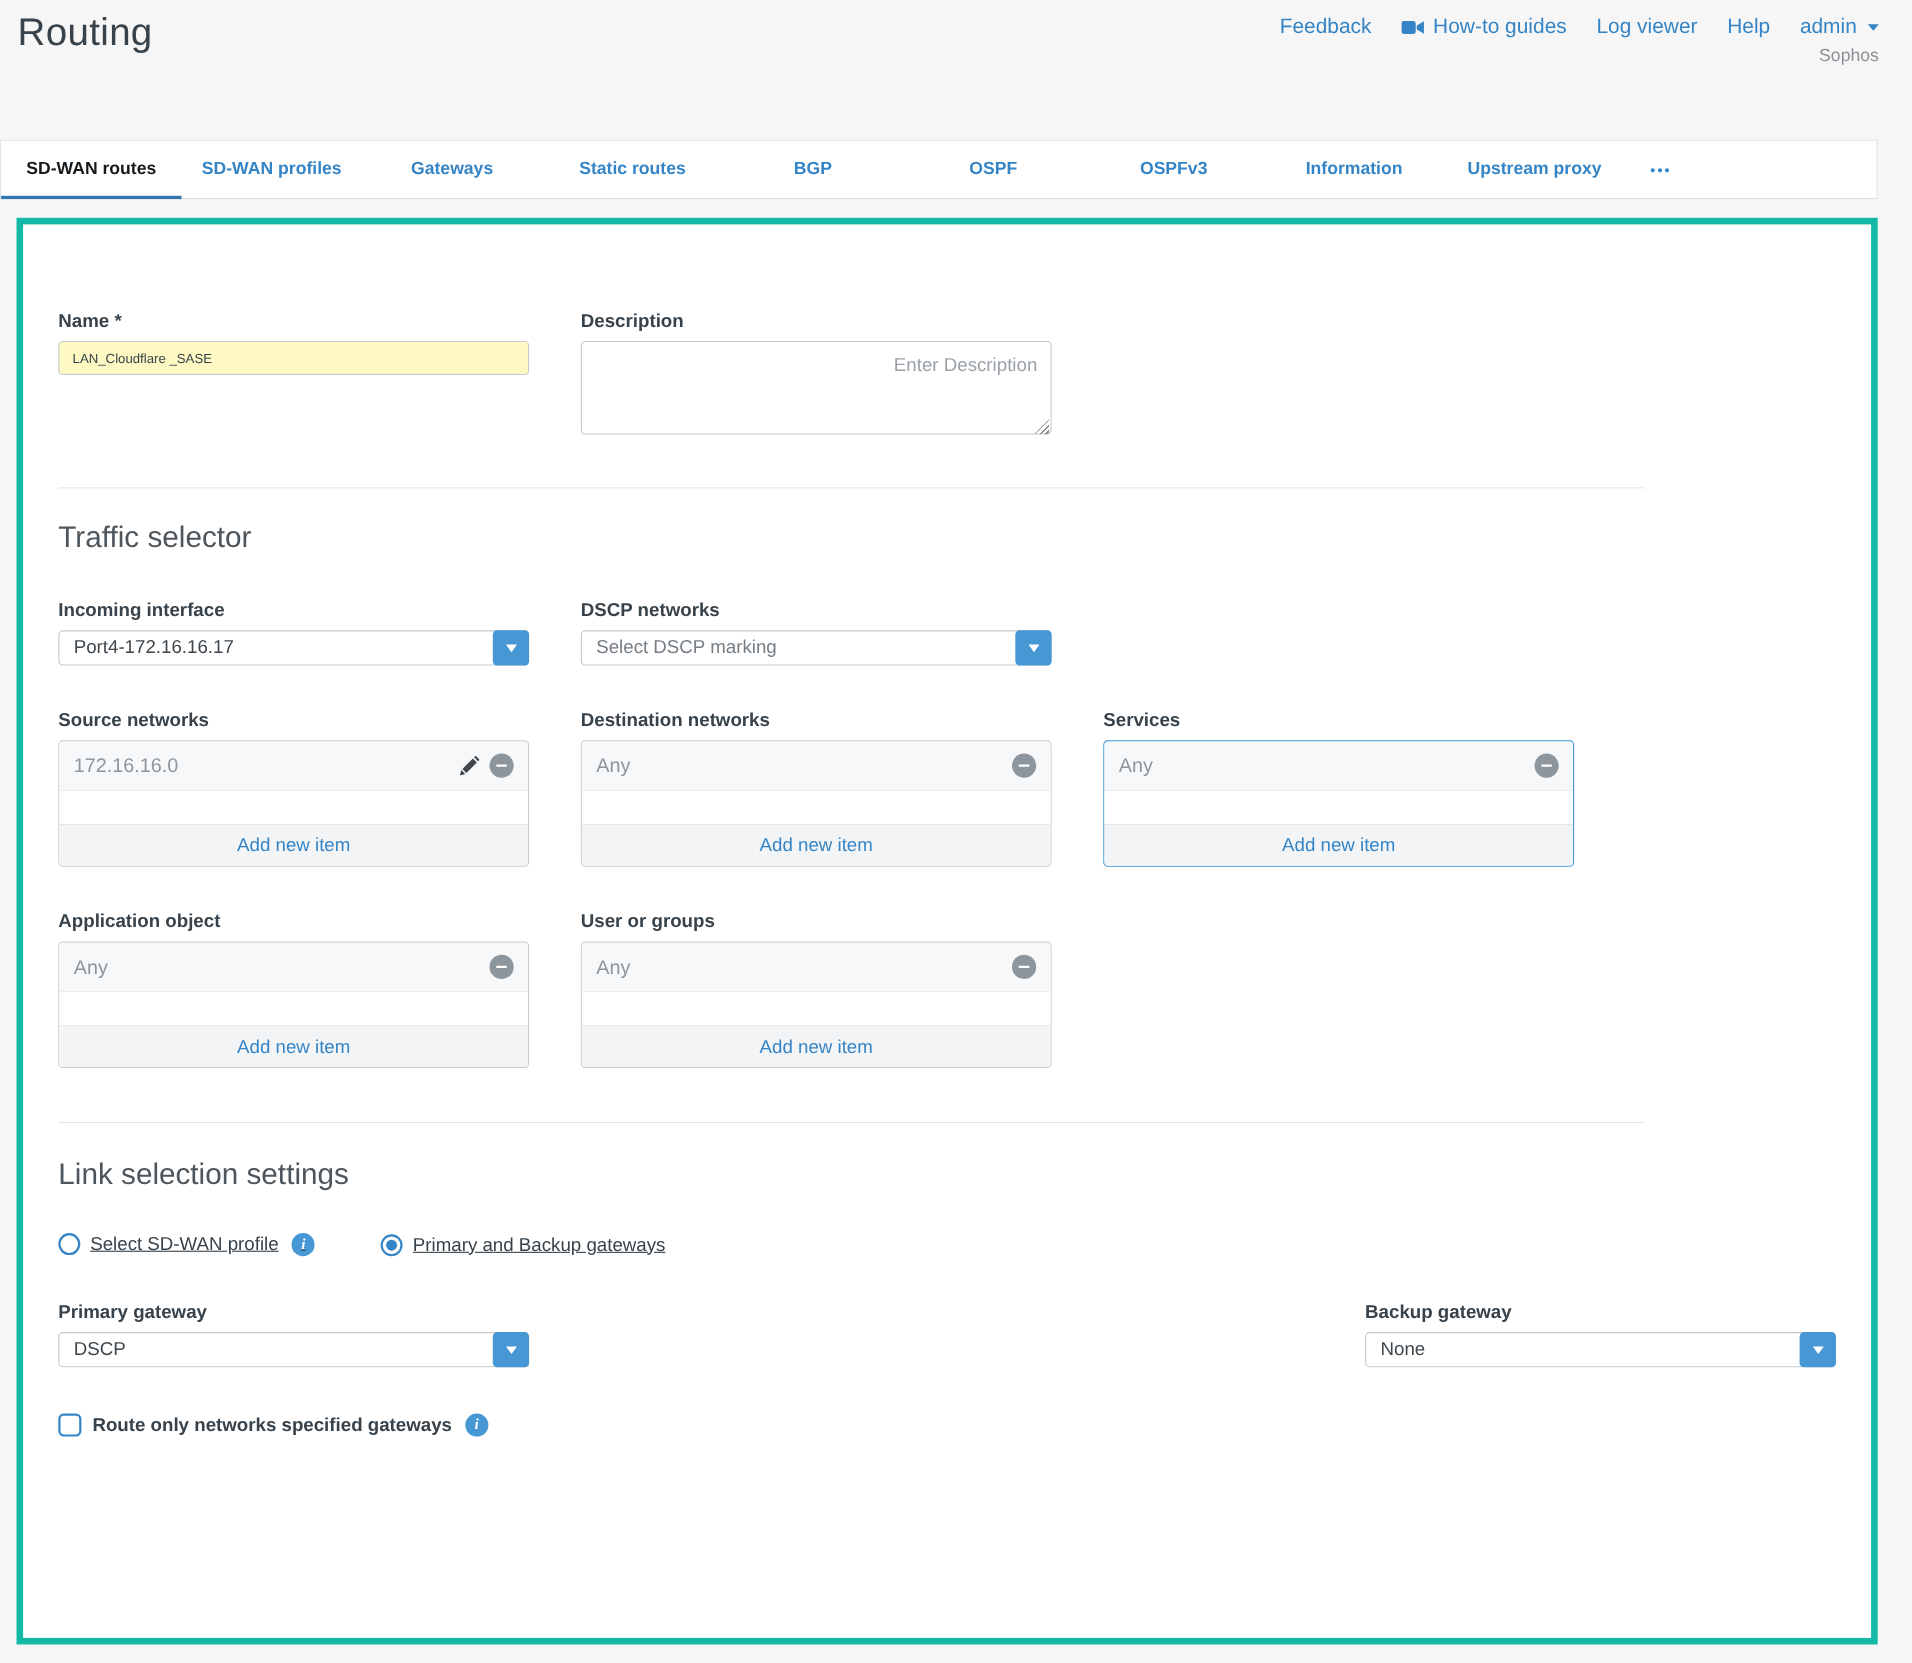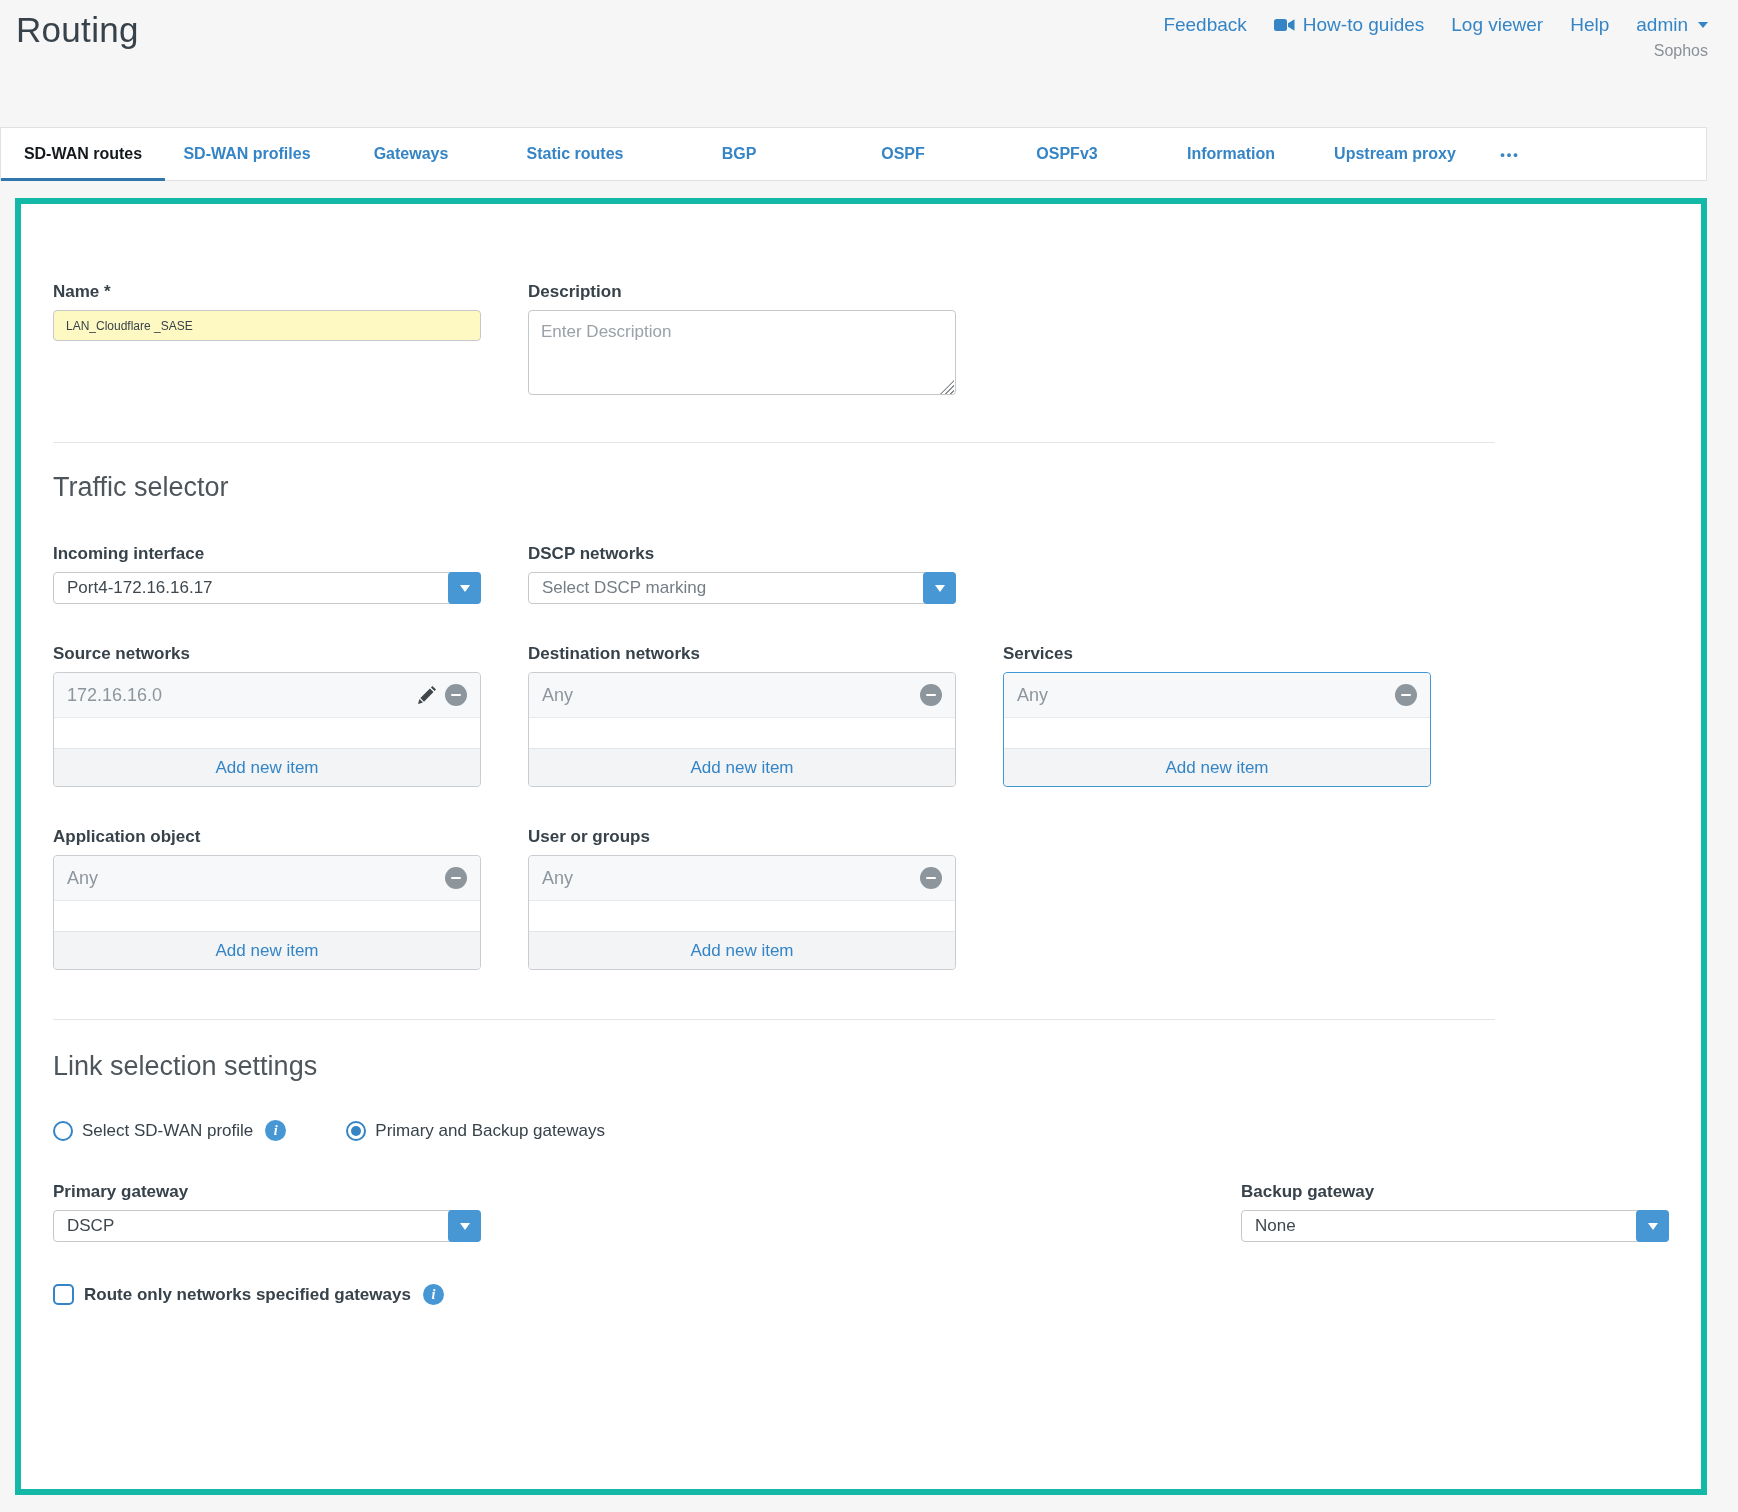--- a/index.html
+++ b/index.html
@@ -45,21 +45,21 @@
 
   .text-input {
     width: 100%; height: 31px; border: 1px solid #c5c9cc; border-radius: 4px;
     padding: 0 12px; font-size: 12px; color: #37424a; font-family: "Liberation Sans", sans-serif;
     outline: none; background: #fef9c3;
   }
   .textarea-wrap { position: relative; width: 428px; }
   .desc-textarea {
     width: 100%; height: 85px; border: 1px solid #c5c9cc; border-radius: 4px;
     padding: 11px 12px; font-size: 17px; color: #37424a; font-family: "Liberation Sans", sans-serif;
-    resize: none; outline: none; background: #fff;
+    resize: none; outline: none; background: #fff; text-align: right;
   }
   .desc-textarea::placeholder { color: #9aa1a8; }
   .resize-handle {
     position: absolute; right: 2px; bottom: 5px; width: 14px; height: 14px;
     background: repeating-linear-gradient(135deg, transparent 0 2.2px, #8a8f93 2.2px 3.6px);
     clip-path: polygon(100% 0, 100% 100%, 0 100%); cursor: nwse-resize;
   }
 
   
   .select {
@@ -94,21 +94,21 @@
   .pencil-icon { display: inline-flex; cursor: pointer; }
   .listbox-body { flex: 1; background: #fff; }
   .listbox-footer {
     height: 38px; background: #f2f4f6; border-top: 1px solid #e3e5e7;
     display: flex; align-items: center; justify-content: center;
     color: #3585c6; font-size: 17px; cursor: pointer; border-radius: 0 0 4px 4px;
   }
 
   
   .radio-row { display: flex; align-items: center; }
-  .radio-group { display: flex; align-items: flex-end; }
+  .radio-group { display: flex; align-items: flex-start; text-decoration: underline; }
   .radio {
     width: 20px; height: 20px; border: 2px solid #3585c6; border-radius: 50%;
     background: #fff; display: inline-flex; align-items: center; justify-content: center; cursor: pointer;
     flex: 0 0 auto;
   }
   .radio.checked::before { content: ""; width: 10px; height: 10px; border-radius: 50%; background: #3585c6; }
   .radio-label { font-size: 17px; color: #37424a; margin-left: 9px; }
   .info-icon {
     width: 21px; height: 21px; border-radius: 50%; background: #4697d4; color: #fff;
     font-family: "Liberation Serif", serif; font-style: italic; font-weight: 700; font-size: 14px;

